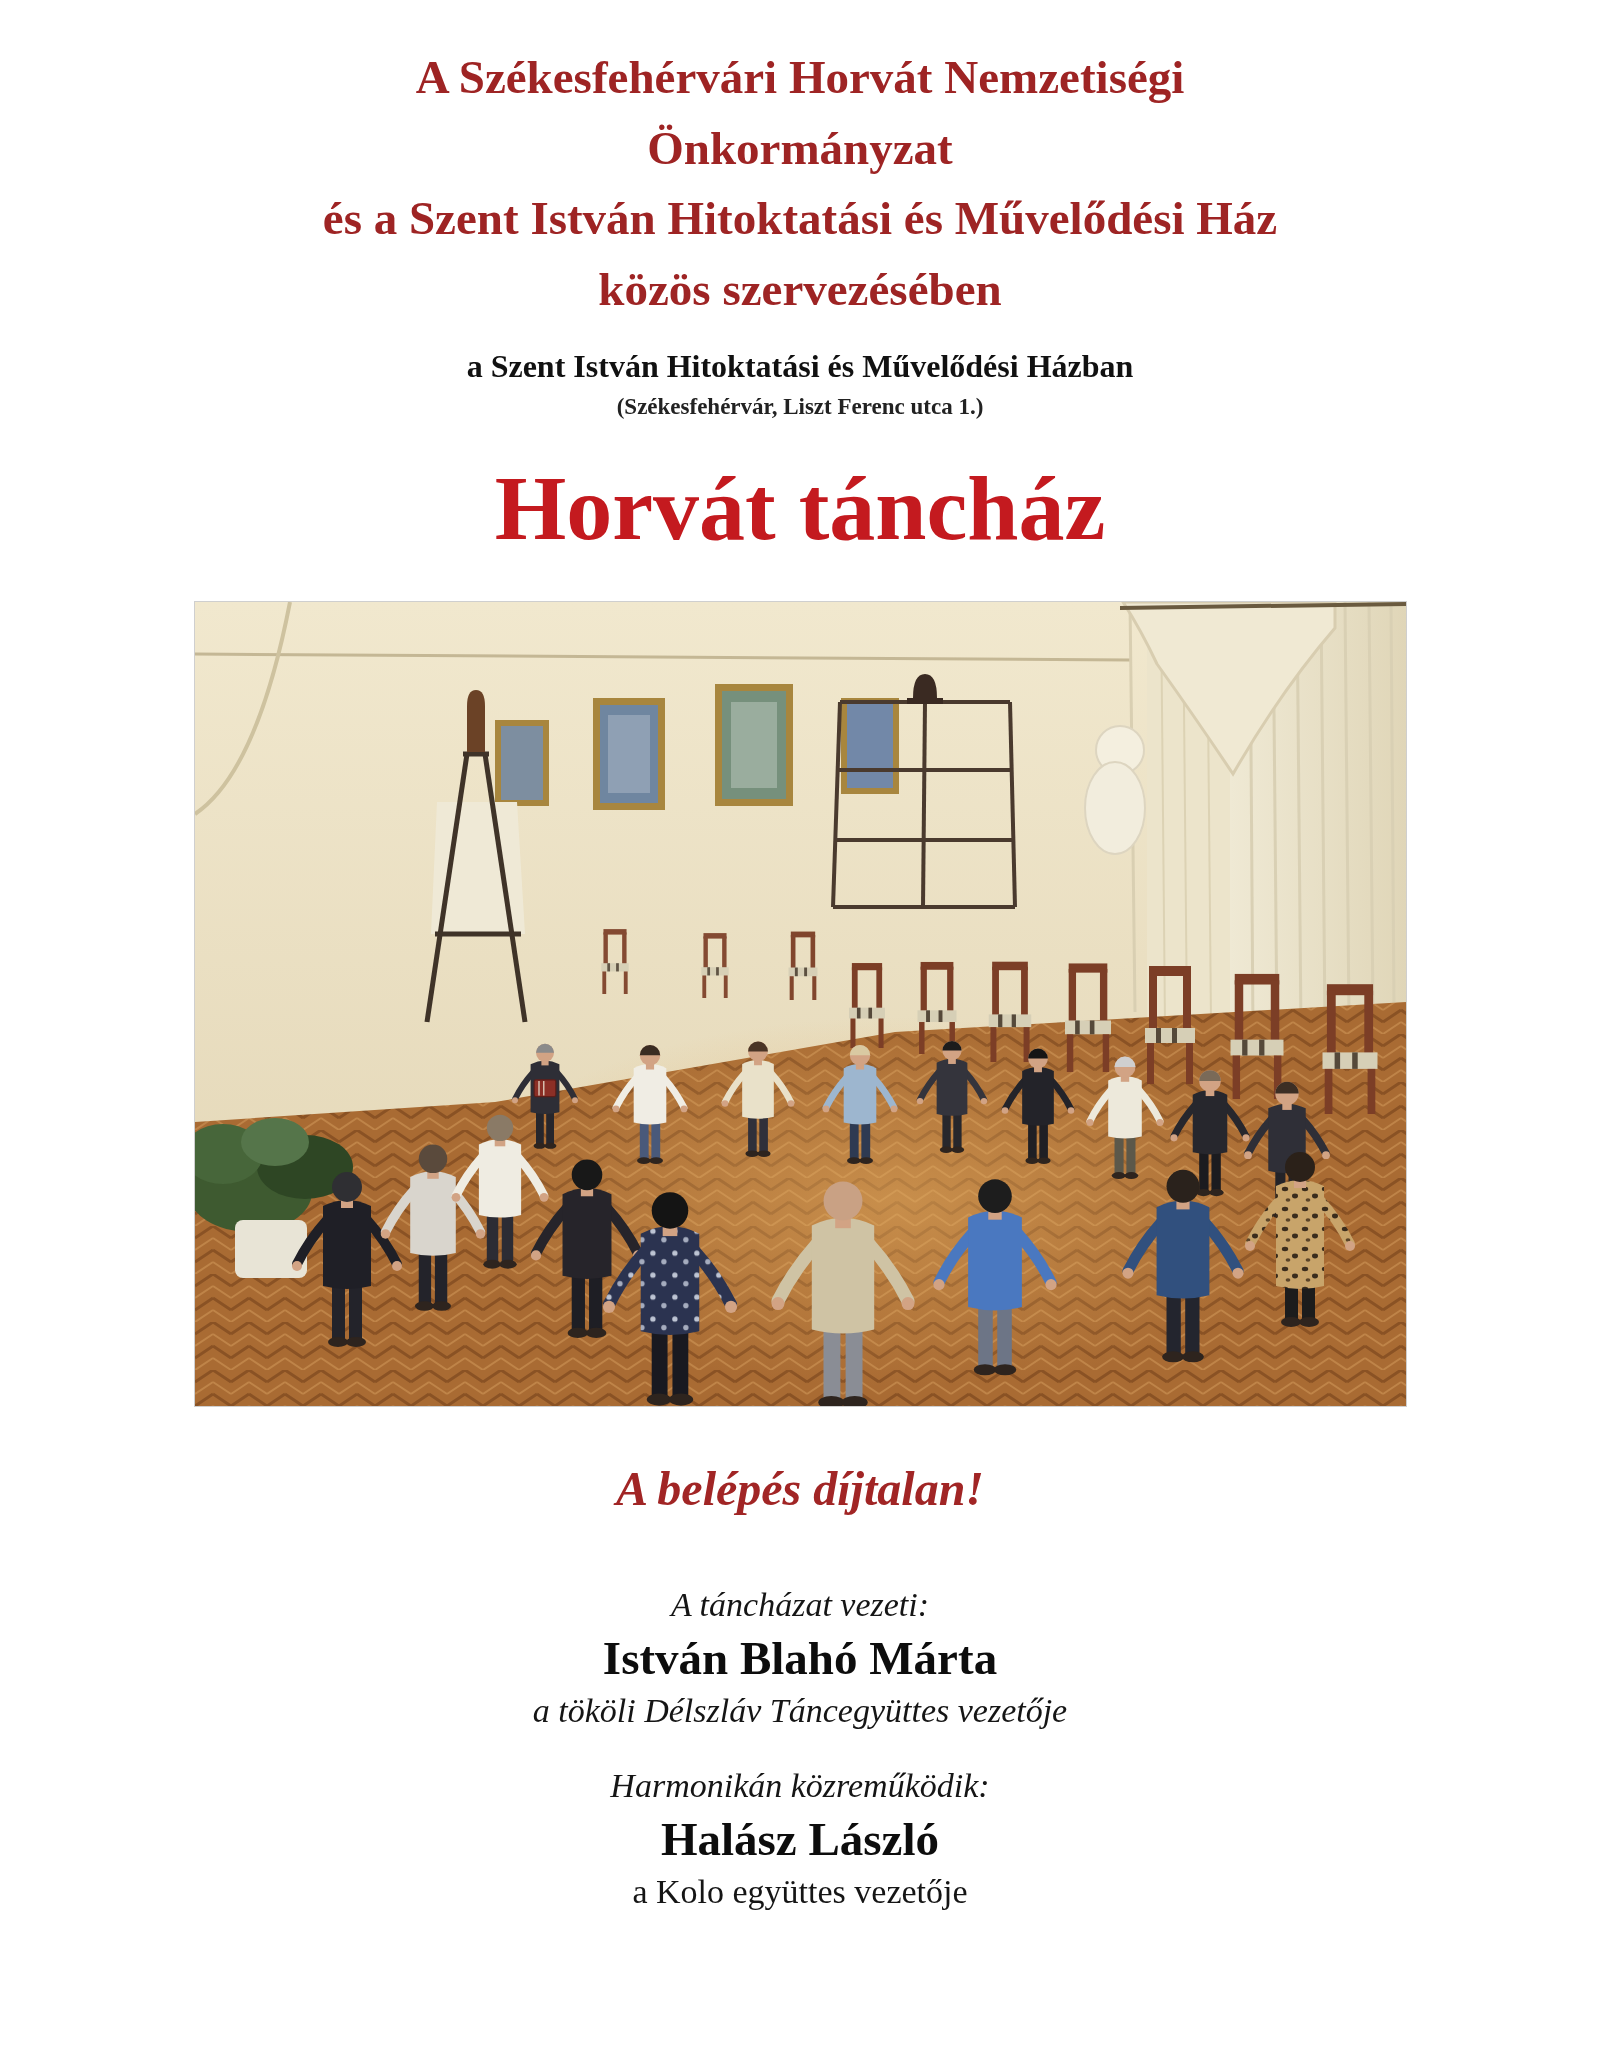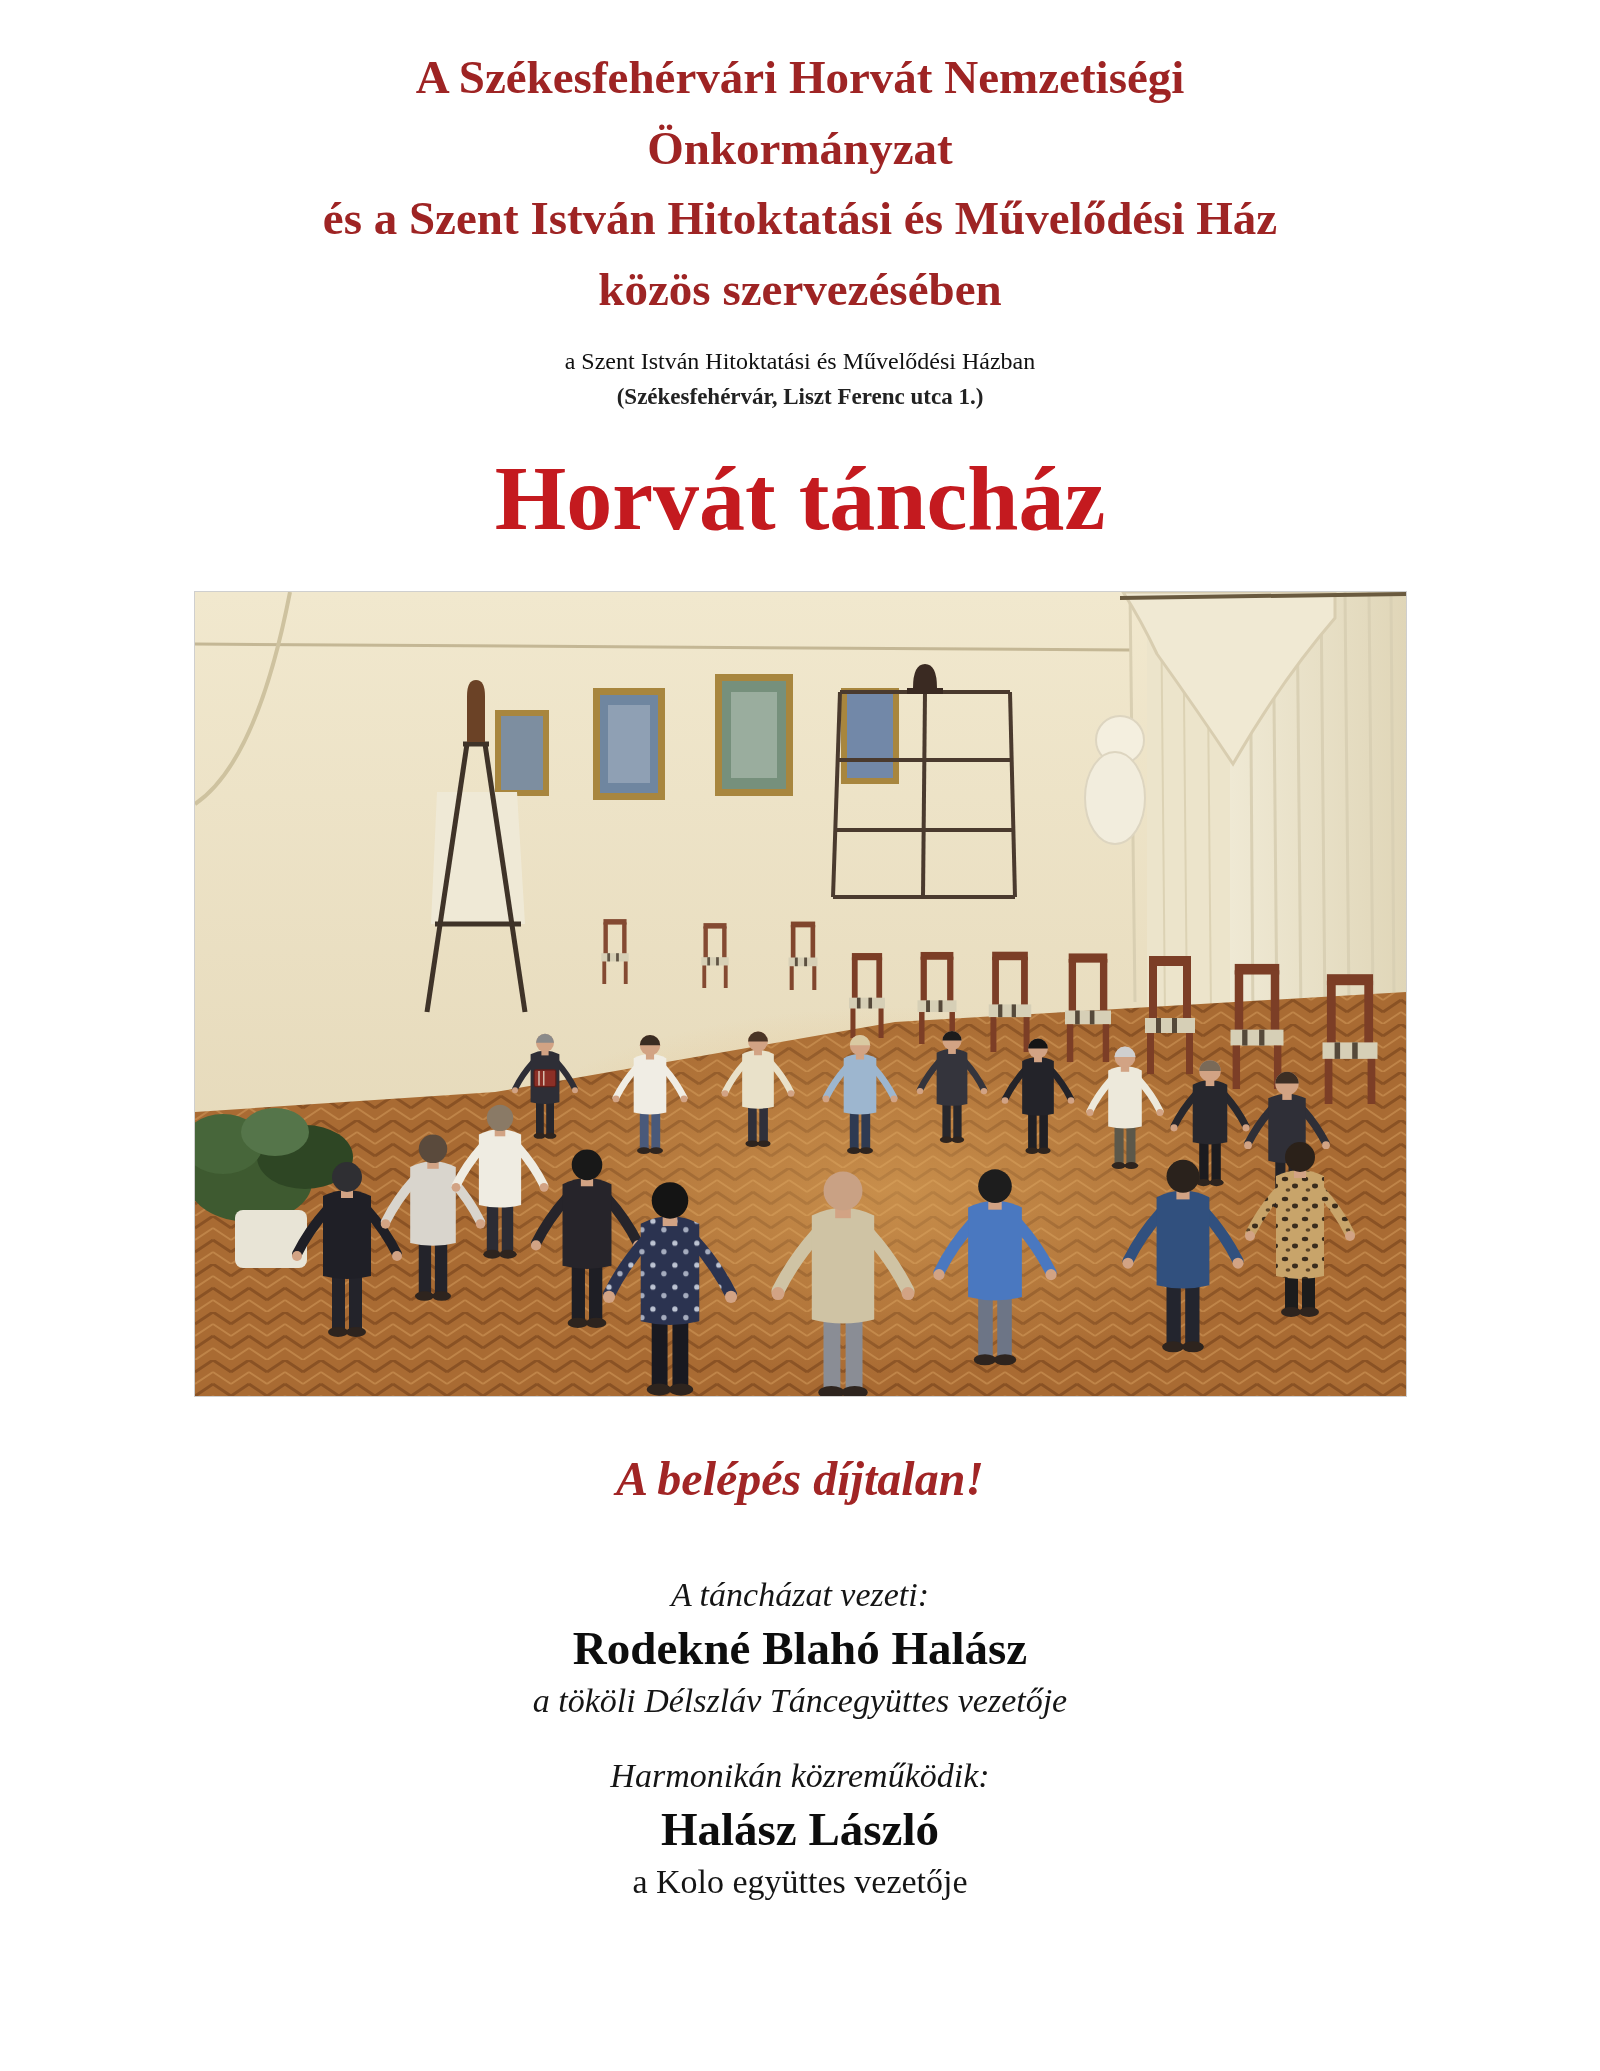--- a/index.html
+++ b/index.html
@@ -17,21 +17,21 @@
     font-size:47px;
     font-weight:bold;
     line-height:1.5;
     color:var(--heading-red,#9e2424);
   }
   .event-block{margin-top:24px;}
   .event-datetime{
     font-size:51px;font-weight:bold;color:#0d0d0d;line-height:1.15;
   }
   .event-venue{
-    margin-top:8px;font-size:24px;font-weight:normal;color:#111;
+    margin-top:8px;font-size:32px;font-weight:bold;color:#111;
   }
   .event-address{
     margin-top:9px;font-size:23px;color:#222;font-weight:bold;
   }
   .main-title{
     margin-top:38px;
     font-size:92px;
     font-weight:bold;
     color:var(--title-red,#c41a1f);
     line-height:1.1;
@@ -471,21 +471,21 @@
             <circle cx="0" cy="-157" r="15" fill="#c9a184"></circle>
           </g>
         </g>
     </svg>
   </div>
 
   <div class="admission">A belépés díjtalan!</div>
 
   <div class="leader-block">
     <div class="section-label">A táncházat vezeti:</div>
-    <div class="person-name">Rodekné Blahó Halász</div>
+    <div class="person-name">István Blahó Márta</div>
     <div class="person-role">a tököli Délszláv Táncegyüttes vezetője</div>
   </div>
 
   <div class="musician-block">
     <div class="section-label">Harmonikán közreműködik:</div>
     <div class="person-name">Halász László</div>
     <div class="person-role plain">a Kolo együttes vezetője</div>
   </div>
 
 </div>

